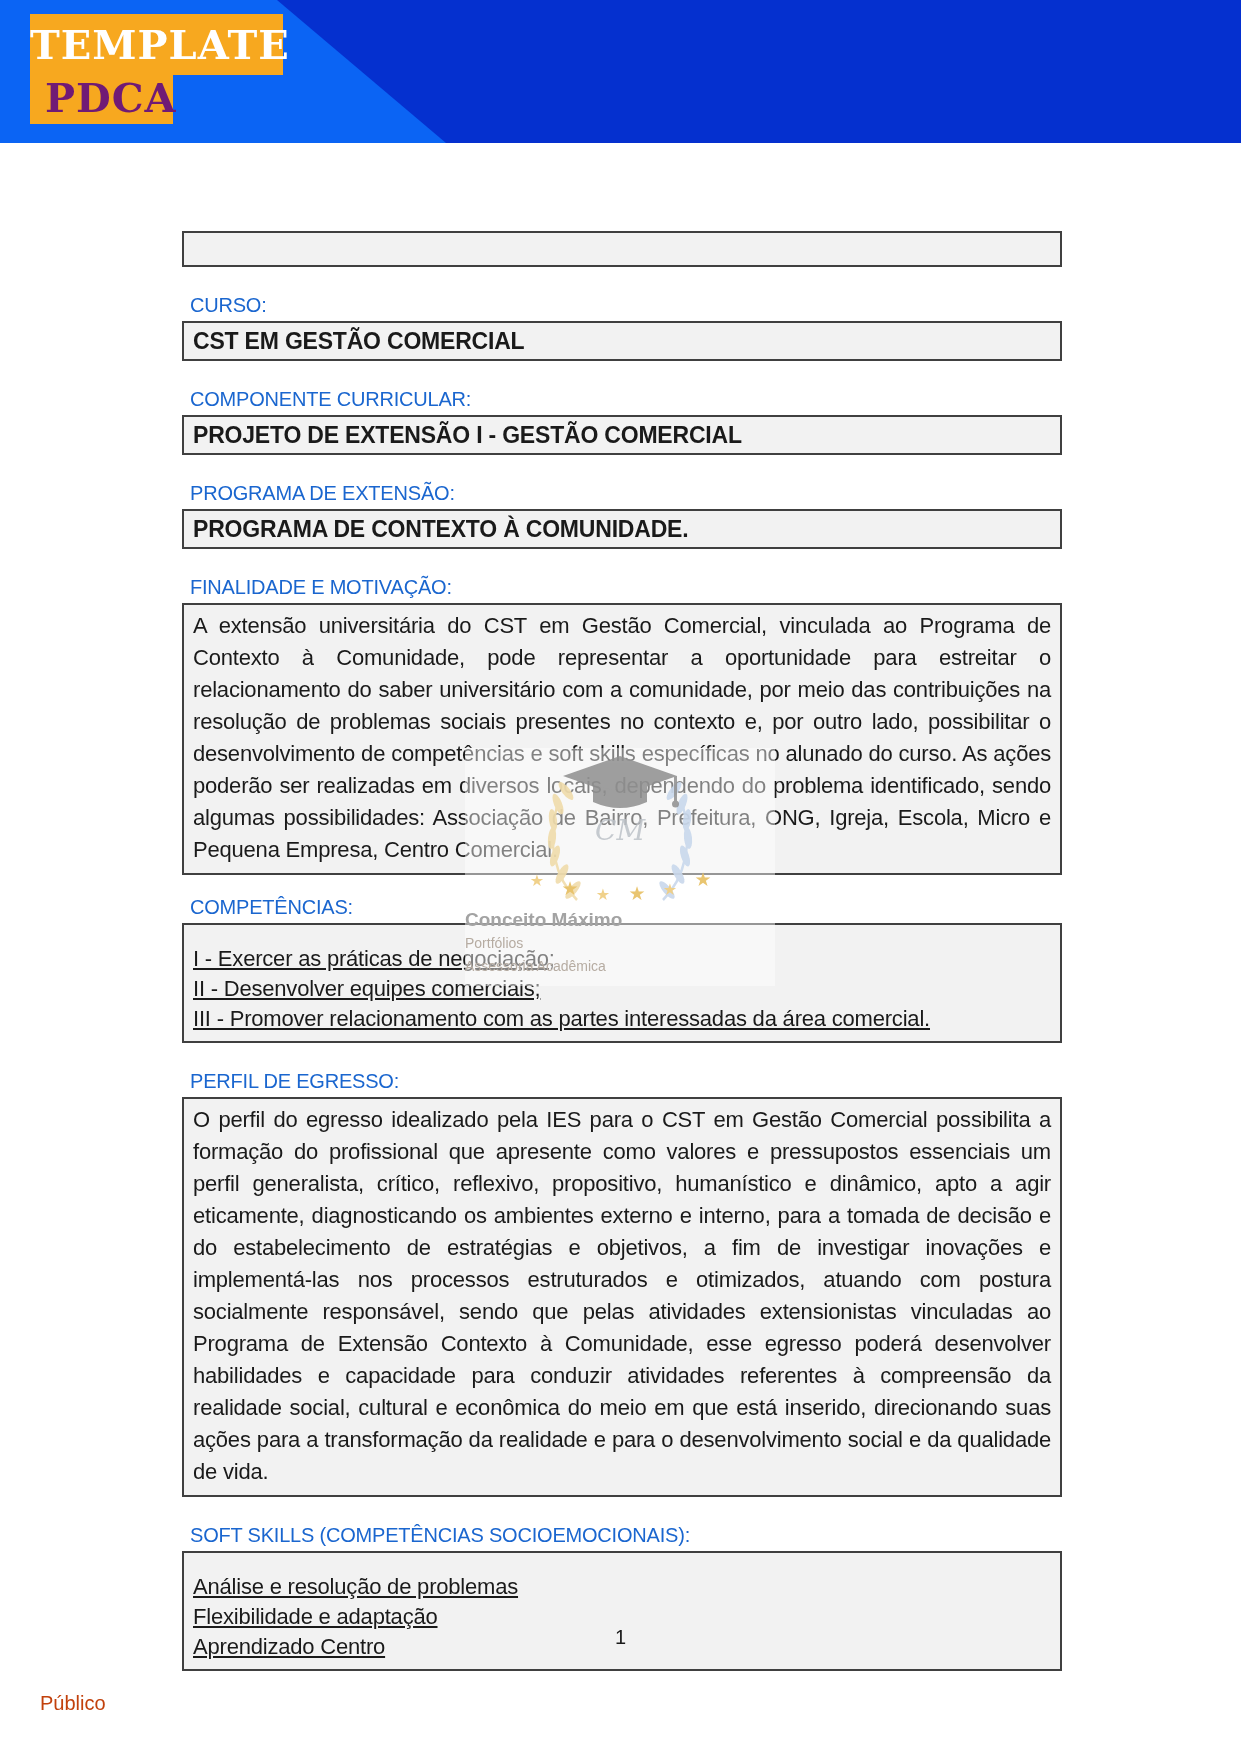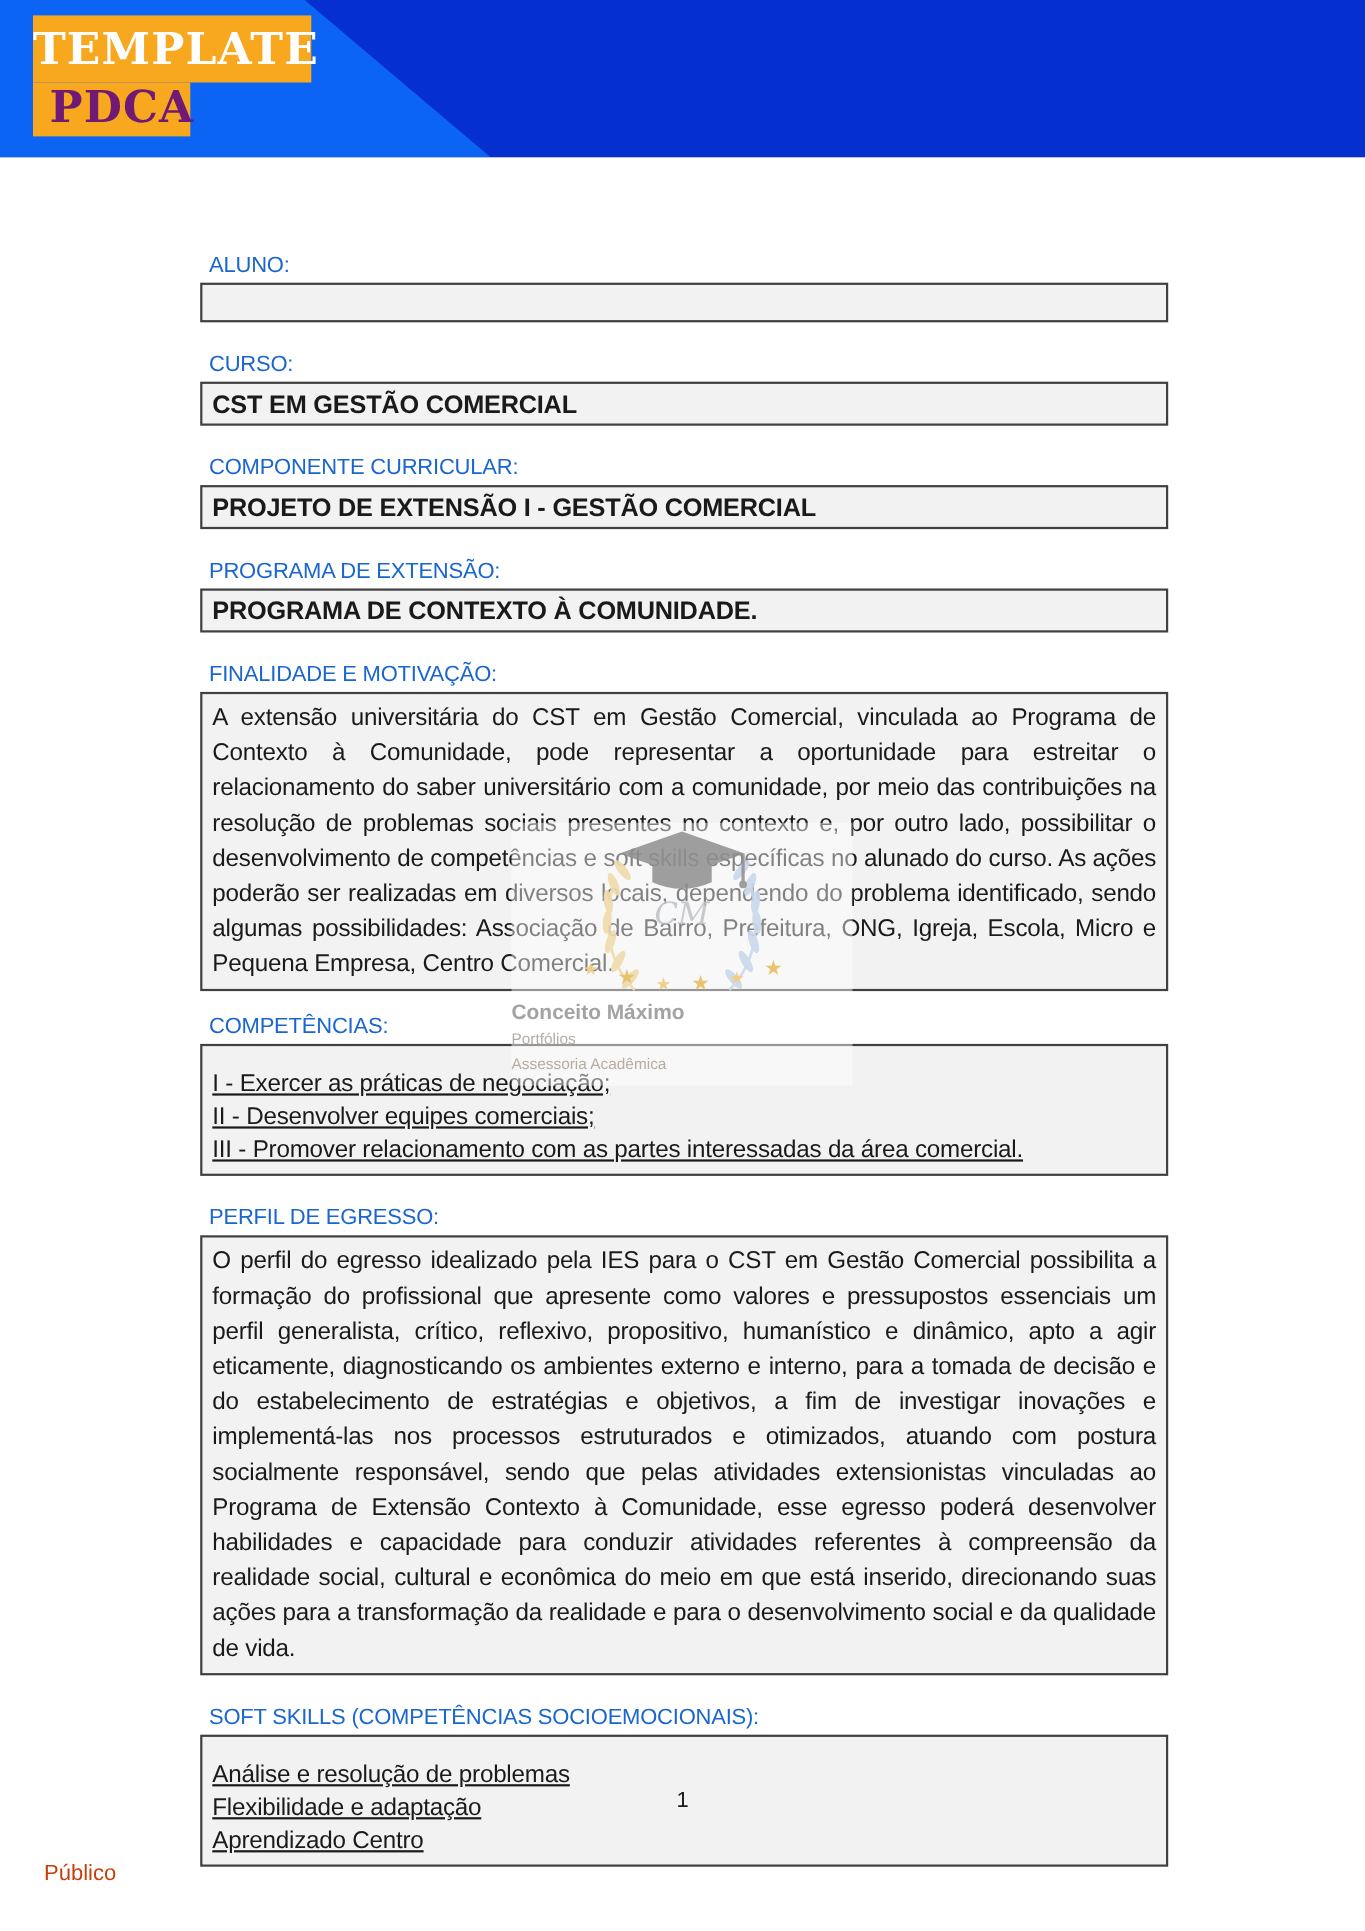--- a/index.html
+++ b/index.html
@@ -122,21 +122,20 @@
     <div class="banner-light"></div>
     <div class="logo">
       <div class="logo-top">TEMPLATE</div>
       <div class="logo-bottom">PDCA</div>
     </div>
   </header>
 
   <main class="content">
 
     <section class="field">
-      <div class="label">ALUNO:</div>
       <div class="box val-empty"></div>
     </section>
 
     <section class="field">
       <div class="label">CURSO:</div>
       <div class="box val-bold">CST EM GESTÃO COMERCIAL</div>
     </section>
 
     <section class="field">
       <div class="label">COMPONENTE CURRICULAR:</div>

